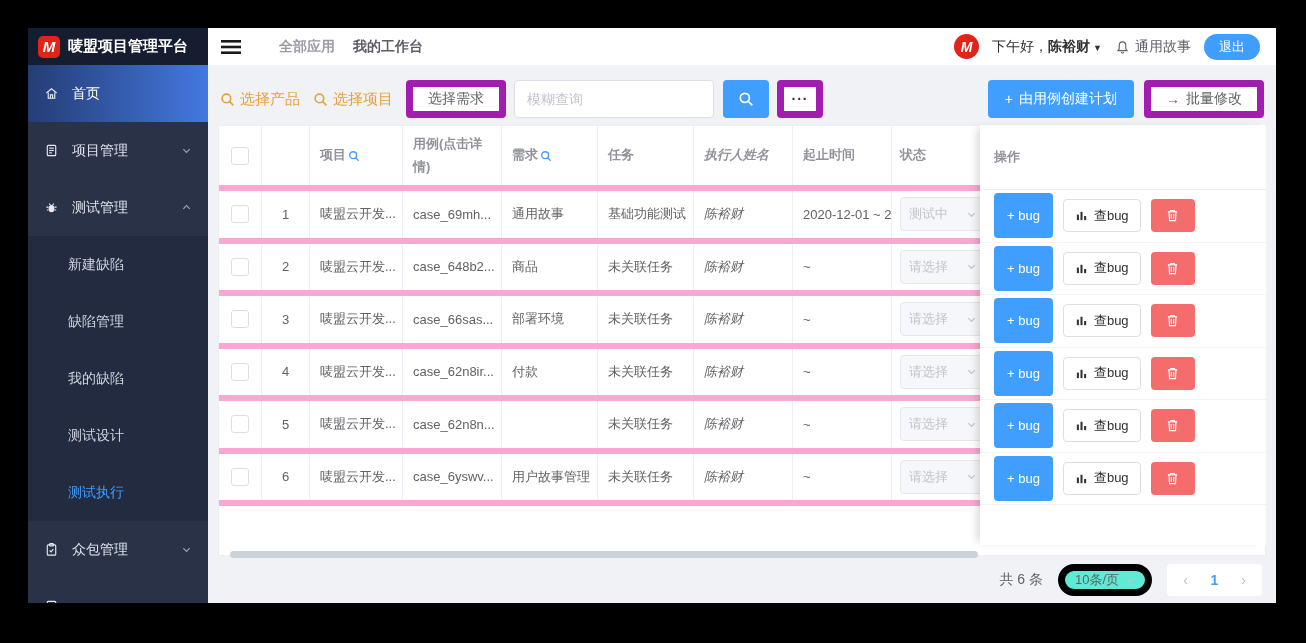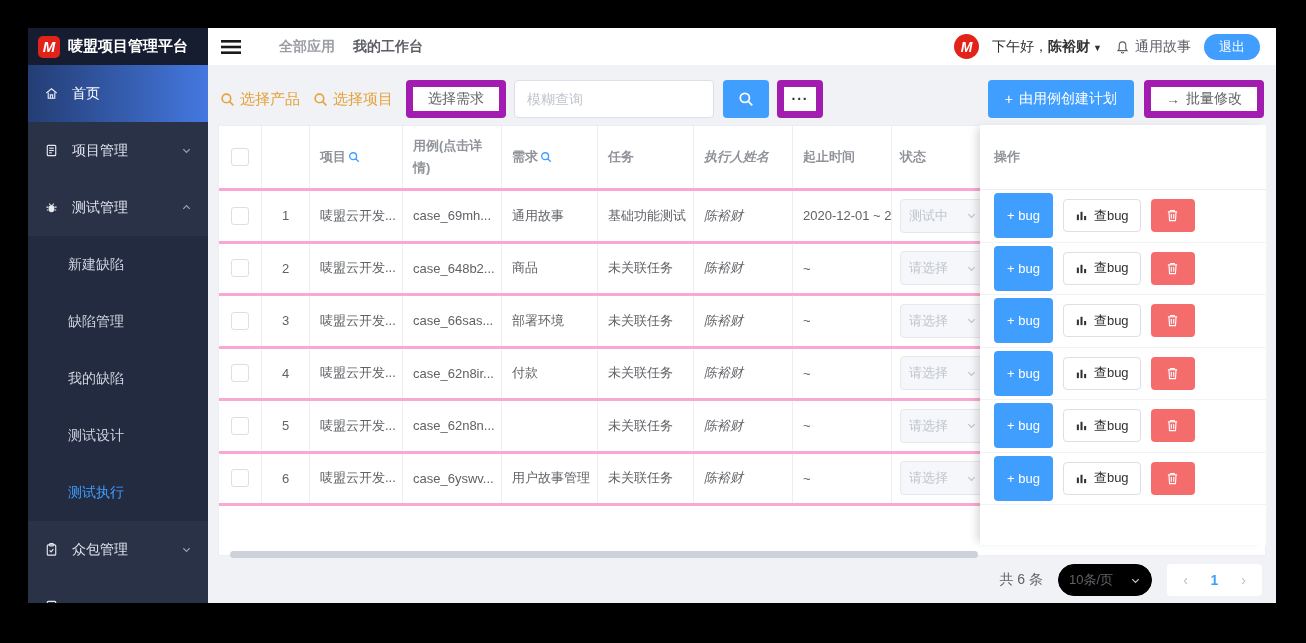--- a/index.html
+++ b/index.html
@@ -47,21 +47,21 @@
   .search-input::placeholder{color:#c0c4cc;}
   .btn-search{width:46px;background:#409eff;border:none;color:#fff;margin-left:9px;}
   .btn-more{width:46px;margin-left:8px;color:#303133;font-weight:bold;letter-spacing:1px;}
   .toolbar-right{margin-left:auto;display:flex;gap:10px;}
   .btn-primary{background:#409eff;border:none;color:#fff;padding:0 17px;gap:6px;}
   .btn-batch{gap:6px;}
 
   
   .table-wrap{position:absolute;left:10px;top:60px;width:1048px;height:431px;background:#fff;
     border:1px solid #ebeef5;box-sizing:border-box;overflow:hidden;}
-  .t-row{display:flex;height:52.5px;border-bottom:3px solid #f9a8d4;box-sizing:border-box;background:#fff;}
+  .t-row{display:flex;height:52.5px;border-bottom:6px solid #f9a8d4;box-sizing:border-box;background:#fff;}
   .t-header{height:65px;}
   .t-cell{border-right:1px solid #ebeef5;box-sizing:border-box;display:flex;align-items:center;padding:0 10px;
     font-size:13px;color:#606266;overflow:hidden;white-space:nowrap;}
   .t-header .t-cell{color:#909399;font-weight:bold;white-space:normal;line-height:1.7;}
   .hdr-q{color:#409eff;margin-left:2px;flex:none;}
   .c0{width:43px;justify-content:center;padding:0;}
   .c1{width:48px;justify-content:center;}
   .c2{width:93px;}.c3{width:99px;}.c4{width:96px;}.c5{width:96px;}.c6{width:99px;font-style:italic;}.c7{width:99px;}
   .c8{width:89px;border-right:none;padding:0 0 0 8px;}
   .cbx{width:16px;height:16px;border:1px solid #dcdfe6;border-radius:3px;background:#fff;cursor:pointer;flex:none;}
@@ -78,21 +78,21 @@
   .bug-add{background:#409eff;border:none;color:#fff;border-radius:4px;height:45px;padding:8px 13px;font-size:13px;cursor:pointer;}
   .bug-view{background:#fff;border:1px solid #dcdfe6;color:#303133;border-radius:4px;height:33px;padding:0 11px;font-size:13px;
     display:flex;align-items:center;gap:6px;cursor:pointer;box-sizing:border-box;}
   .bug-view .icon{color:#303133;}
   .bug-del{background:#f56c6c;border:none;color:#fff;border-radius:4px;width:44px;height:33px;display:flex;align-items:center;justify-content:center;cursor:pointer;}
 
   .h-scroll{position:absolute;left:22px;top:486px;width:748px;height:7px;background:#cdd1d9;border-radius:4px;z-index:7;}
 
   
   .pagination{position:absolute;right:14px;top:499px;display:flex;align-items:center;gap:15px;font-size:14px;color:#606266;}
-  .page-size{box-sizing:border-box;width:94px;height:32px;background:#000000;border:1px solid #000000;border-radius:16px;
+  .page-size{box-sizing:border-box;width:94px;height:32px;background:#5eead4;border:7px solid #000000;border-radius:16px;
     display:flex;align-items:center;justify-content:space-between;padding:0 10px;font-size:13px;color:#606266;cursor:pointer;}
   .page-size .chev{color:#c0c4cc;}
   .pager{height:32px;background:#fff;border-radius:4px;display:flex;align-items:center;padding:0 4px;}
   .pg{width:29px;text-align:center;font-size:14px;color:#b4bccc;cursor:pointer;}
   .pg-cur{color:#409eff;font-weight:bold;}
 </style>
 </head>
 <body>
 
 <div class="app">

